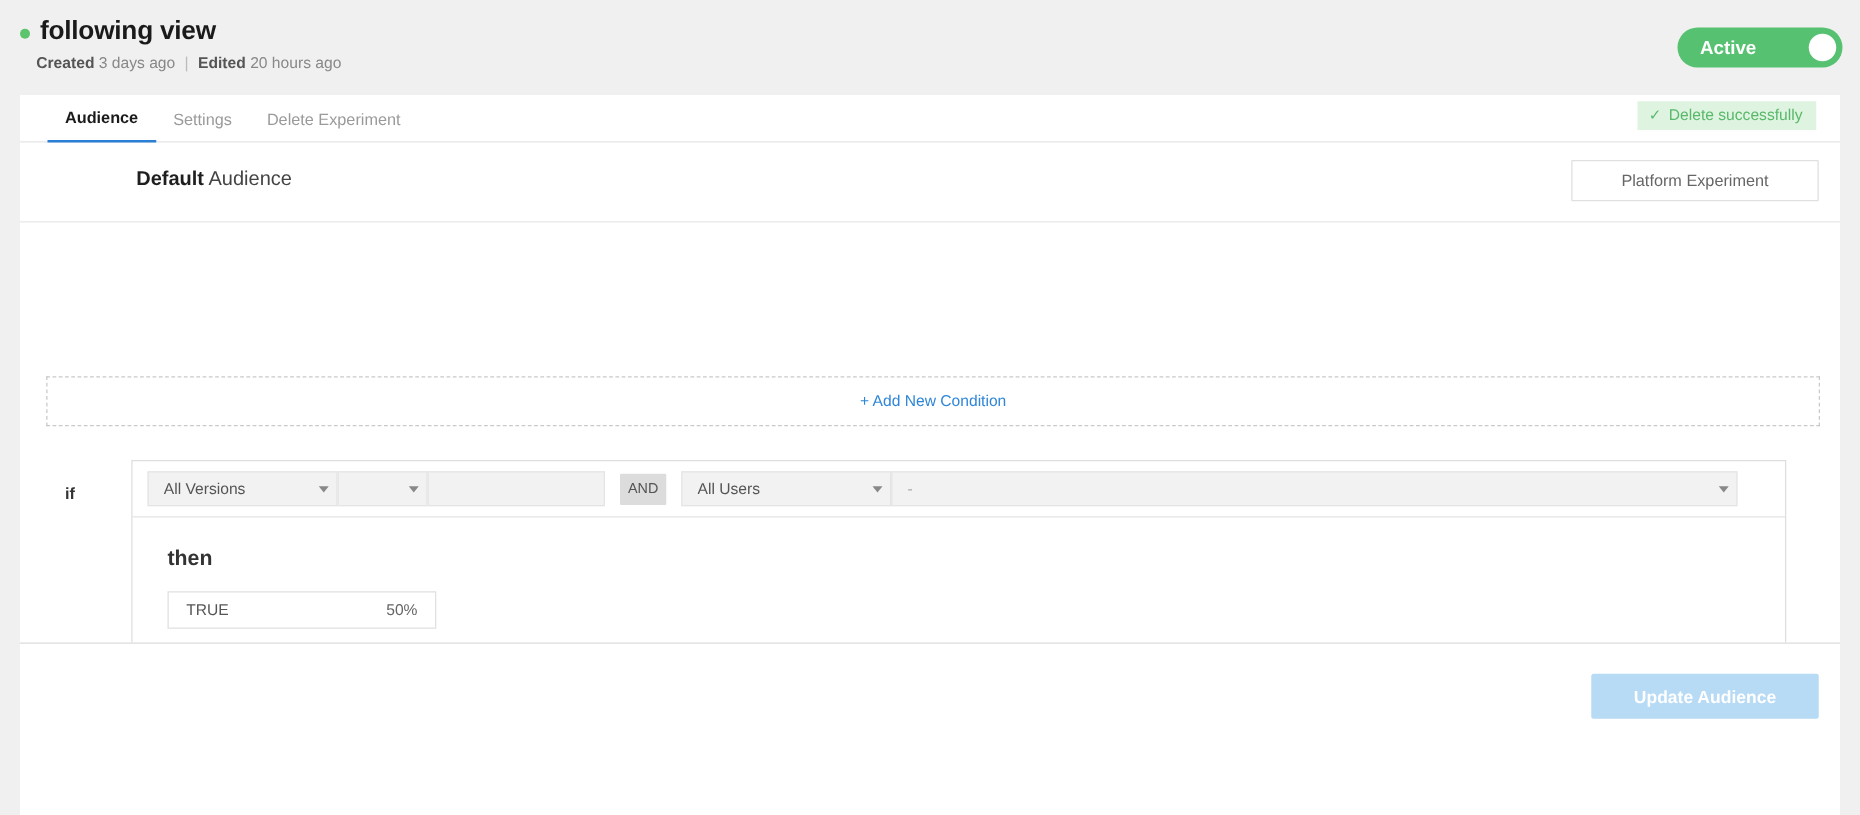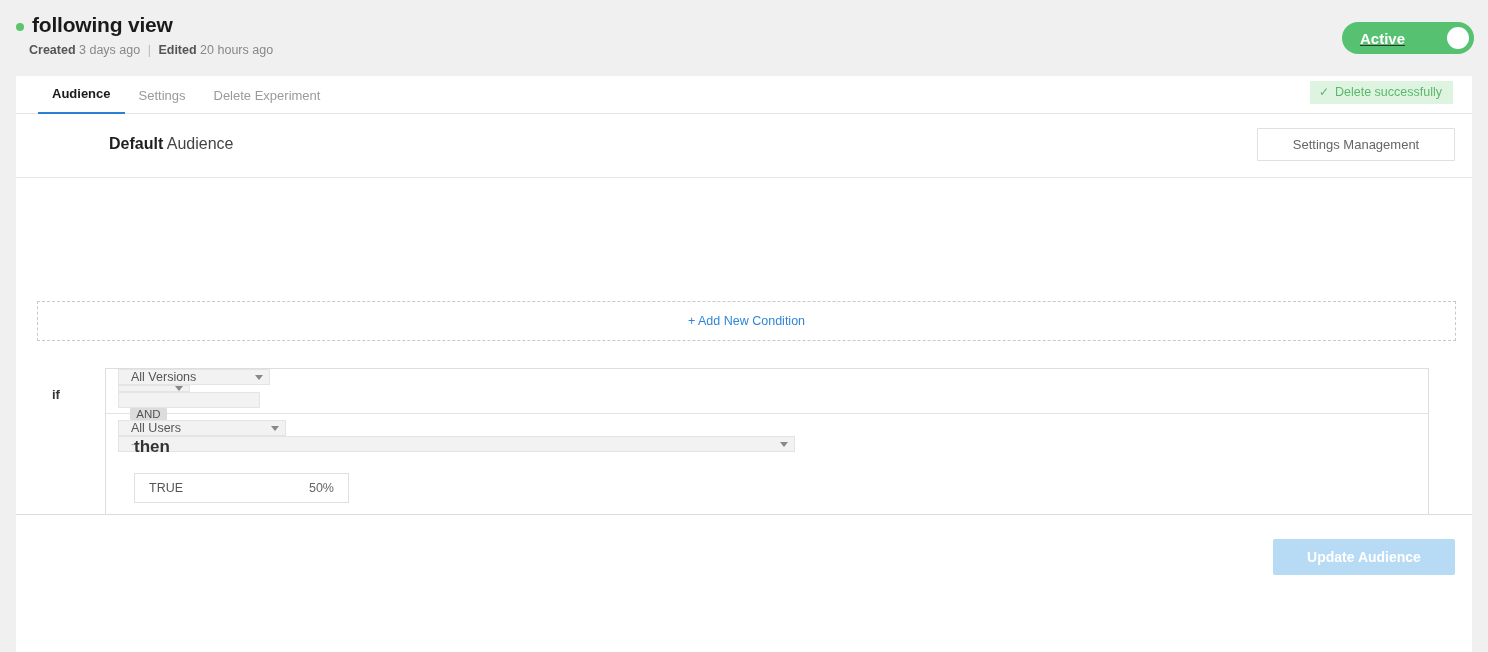--- a/index.html
+++ b/index.html
@@ -58,21 +58,20 @@
     right: 14px; top: 22px;
     width: 132px; height: 32px;
     border-radius: 16px;
     background: #56c271;
     display: flex;
     align-items: center;
     justify-content: space-between;
     padding: 0 5px 0 18px;
     cursor: pointer;
     user-select: none;
-    text-decoration: underline;
   }
   .active-toggle .label {
     color: #ffffff;
     font-size: 15px;
     font-weight: bold;
   }
   .toggle-knob {
     width: 22px; height: 22px;
     border-radius: 50%;
     background: #ffffff;
@@ -182,22 +181,22 @@
     width: 1324px;
     border: 1px solid #dedede;
     background: #ffffff;
   }
 
   .cond-row-top {
     position: relative;
     height: 45px;
     border-bottom: 1px solid #e3e3e3;
     display: flex;
+    align-items: center;
     padding-left: 12px;
-    flex-direction: column;
   }
 
   .select-box {
     height: 28px;
     background: #f2f2f2;
     border: 1px solid #e4e4e4;
     display: flex;
     align-items: center;
     padding: 0 6px 0 12px;
     font-size: 12.5px;
@@ -350,21 +349,21 @@
       <div class="saved-badge">
         <span class="check">✓</span>
         <span>Delete successfully</span>
       </div>
     </div>
 
     <div class="audience-head">
       <div class="audience-title">
         <b>Default</b><span> Audience</span>
       </div>
-      <button class="platform-btn">Settings Management</button>
+      <button class="platform-btn">Platform Experiment</button>
     </div>
 
     <div class="card-body">
 
       <div class="add-condition">
         <span>+ Add New Condition</span>
       </div>
 
       <div class="if-label">if</div>
 

